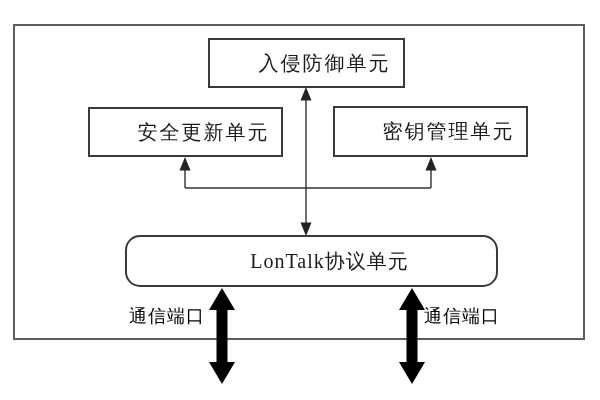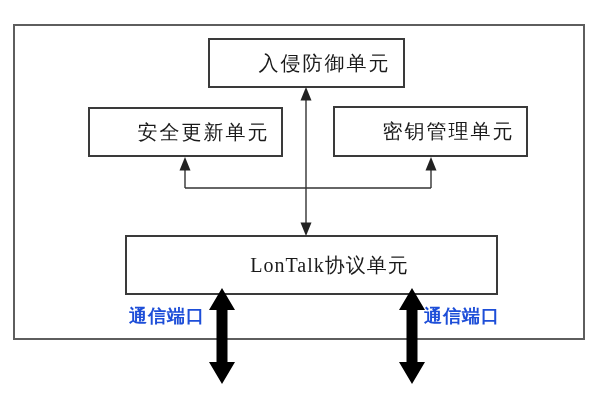--- a/index.html
+++ b/index.html
@@ -45,36 +45,35 @@
     justify-content: center;
     font-size: 20px;
     color: #1a1a1a;
     letter-spacing: 2px;
     white-space: nowrap;
     padding-left: 36px;
   }
   .node-intrusion { left: 208px; top: 38px;  width: 197px; height: 50px; }
   .node-update    { left: 88px;  top: 107px; width: 195px; height: 50px; }
   .node-key       { left: 333px; top: 106px; width: 195px; height: 51px; }
-  .node-lontalk   { left: 125px; top: 235px; width: 373px; height: 60px; letter-spacing: 1px; }
+  .node-lontalk   { left: 125px; top: 235px; width: 373px; height: 52px; letter-spacing: 1px; border-radius: 15px; }
   .connector-layer {
     position: absolute;
     left: 0;
     top: 0;
     width: 600px;
     height: 400px;
     pointer-events: none;
   }
   .port-label {
     position: absolute;
     font-size: 18px;
-    color: #1d4ed8;
+    color: #000000;
     letter-spacing: 1px;
     white-space: nowrap;
-    font-weight: bold;
   }
   .port-label.left  { left: 129px; top: 304px; }
   .port-label.right { left: 424px; top: 304px; }
 </style>
 </head>
 <body>
 
 <div class="canvas">
 
   <div class="spu-frame"></div>

